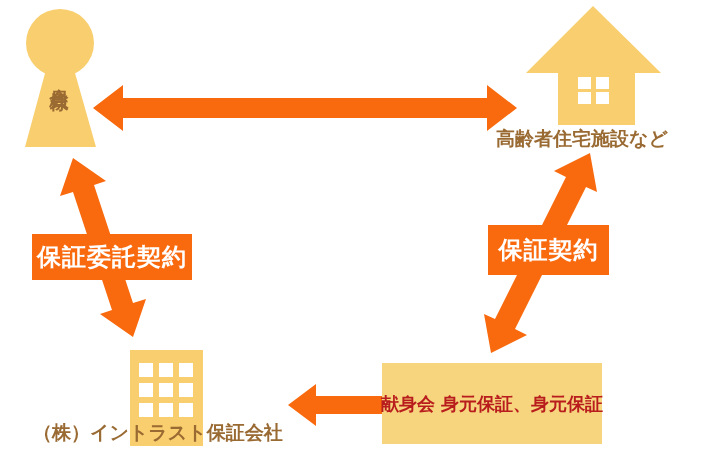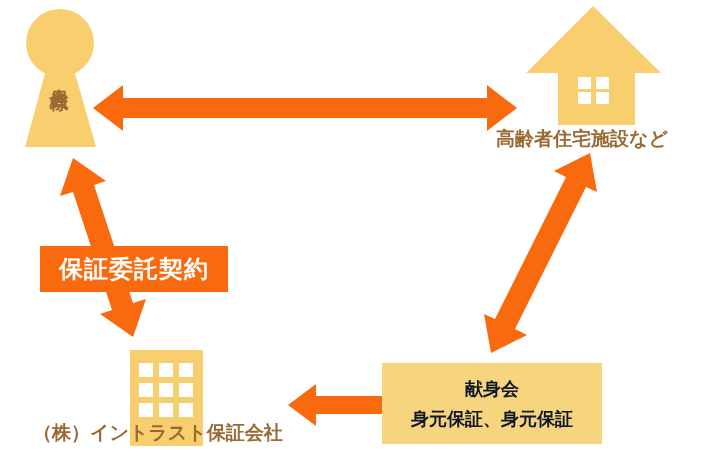--- a/index.html
+++ b/index.html
@@ -20,26 +20,26 @@
     font-size:19px;letter-spacing:0px;white-space:nowrap;
   }
   .intrust-label{
     left:33px;top:420px;font-size:19px;white-space:nowrap;font-family:Liberation Serif, serif;
   }
   .contract-box{
     position:absolute;background:#f9690d;color:#ffffff;font-weight:bold;
     display:flex;align-items:center;justify-content:center;
     font-size:24px;letter-spacing:1px;white-space:nowrap;
   }
-  .contract-box.left{left:32px;top:246px;width:188px;height:46px;margin-left:8px;}
+  .contract-box.left{left:32px;top:234px;width:160px;height:46px;}
   .contract-box.right{left:488px;top:225px;width:121px;height:50px;}
   .kenshinkai-box{
     position:absolute;left:382px;top:363px;width:220px;height:81px;
-    background:#f6d57e;color:#0f172a;font-weight:bold;
-    display:flex;flex-direction:column;align-items:center;justify-content:center;
+    background:#f6d57e;color:#b91c1c;font-weight:bold;
+    display:flex;align-items:center;justify-content:center;
     gap:6px;font-size:18px;text-align:center;white-space:nowrap;
   }
 </style>
 </head>
 <body>
 
 <div class="stage">
 
   <svg class="layer" width="704" height="450" viewBox="0 0 704 450">
 
@@ -87,20 +87,21 @@
       </g>
     </g>
   </svg>
 
   <div class="label member-label">会員様</div>
 
   <div class="label house-label">高齢者住宅施設など</div>
 
   <div class="contract-box left">保証委託契約</div>
 
+  <div class="contract-box right">保証契約</div>
 
   <div class="kenshinkai-box">
     <span>献身会</span>
     <span>身元保証、身元保証</span>
   </div>
 
   <div class="label intrust-label">（株）イントラスト保証会社</div>
 
 </div>
 

